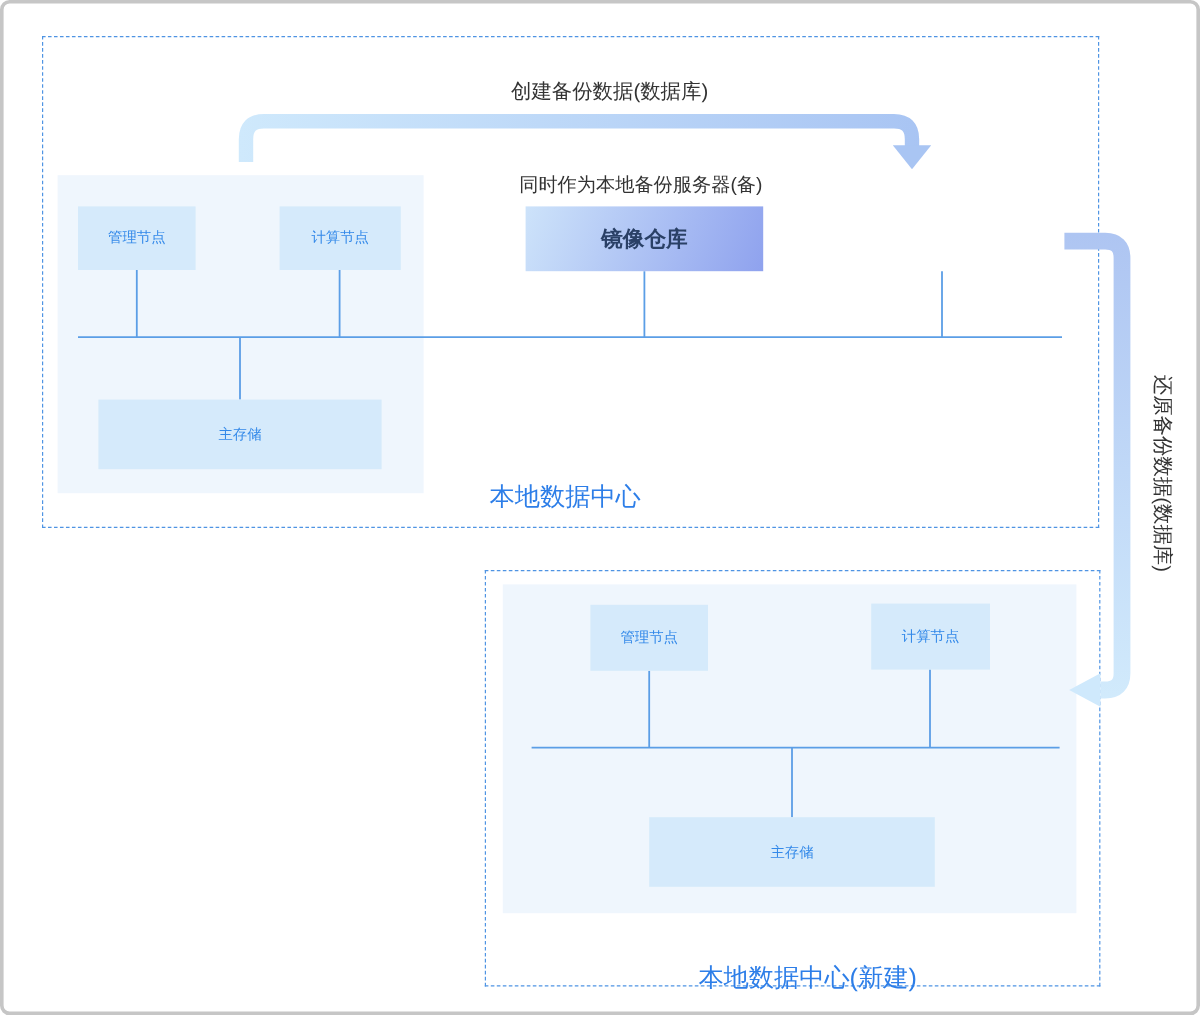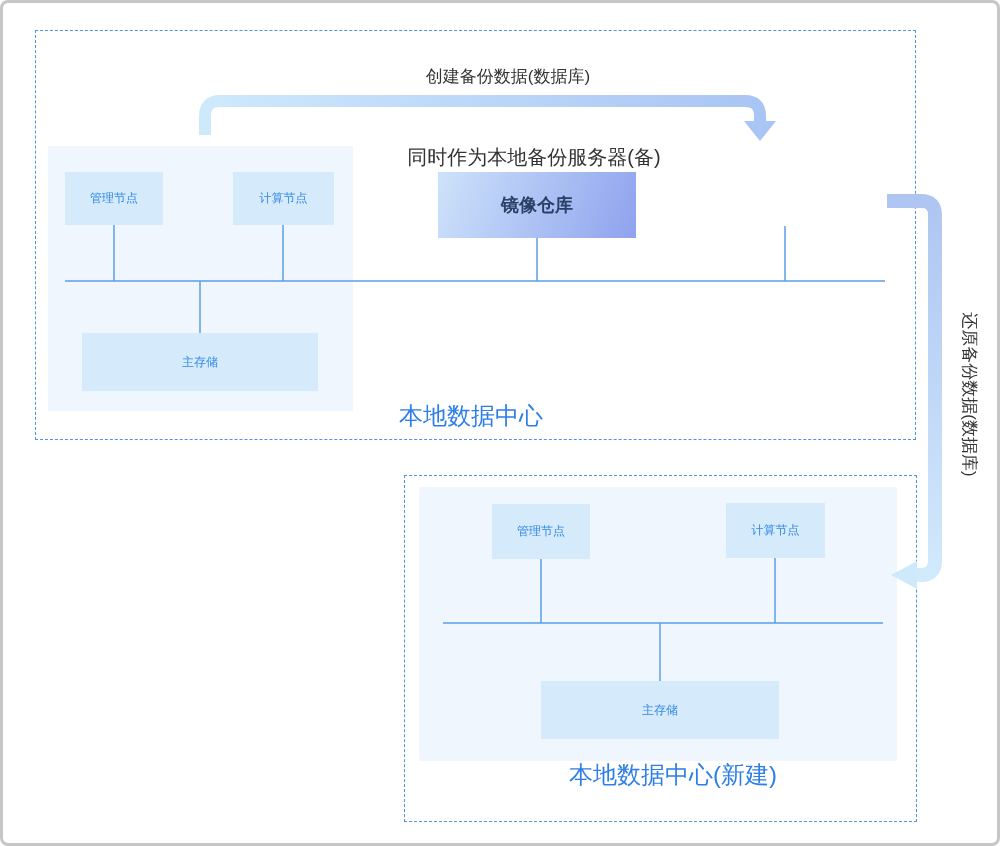--- a/index.html
+++ b/index.html
@@ -40,21 +40,21 @@
     font-weight:bold;
     font-size:18px;
   }
   .node--backup-primary {
     background:#d7def9;
     color:#5578ef;
   }
   .dc-label {
     position:absolute;
     color:#2d7ee8;
-    font-size:24px;
+    font-size:21px;
     white-space:nowrap;
     transform:translateX(-50%);
   }
   .note {
     position:absolute;
     color:#333333;
     font-size:17px;
     white-space:nowrap;
     transform:translateX(-50%);
   }
@@ -123,21 +123,21 @@
   </svg>
 
   <div class="node" style="left:62px; top:169px; width:98px; height:53px;">
     <span>管理节点</span>
   </div>
 
   <div class="node" style="left:230px; top:169px; width:101px; height:53px;">
     <span>计算节点</span>
   </div>
 
-  <div class="node node--mirror" style="left:435px; top:169px; width:198px; height:66px;">
+  <div class="node node--mirror" style="left:435px; top:169px; width:198px; height:54px;">
     <span>镜像仓库</span>
   </div>
 
 
   <div class="node" style="left:79px; top:330px; width:236px; height:58px;">
     <span>主存储</span>
   </div>
 
   <div class="dc-label" style="left:468px; top:397px;">本地数据中心</div>
 
@@ -146,21 +146,21 @@
   </div>
 
   <div class="node" style="left:723px; top:500px; width:99px; height:55px;">
     <span>计算节点</span>
   </div>
 
   <div class="node" style="left:538px; top:678px; width:238px; height:58px;">
     <span>主存储</span>
   </div>
 
-  <div class="dc-label" style="left:670px; top:756px;">本地数据中心(新建)</div>
+  <div class="dc-label" style="left:670px; top:798px;">本地数据中心(新建)</div>
 
   <div class="note" style="left:505px; top:62px;">创建备份数据(数据库)</div>
 
-  <div class="note" style="left:531px; top:141px; font-size:20px;">同时作为本地备份服务器(备)</div>
+  <div class="note" style="left:531px; top:141px; font-size:16px;">同时作为本地备份服务器(备)</div>
 
   <div class="note note--vertical" style="left:966px; top:380px;">还原备份数据(数据库)</div>
 
 </div>
 
 </body></html>

